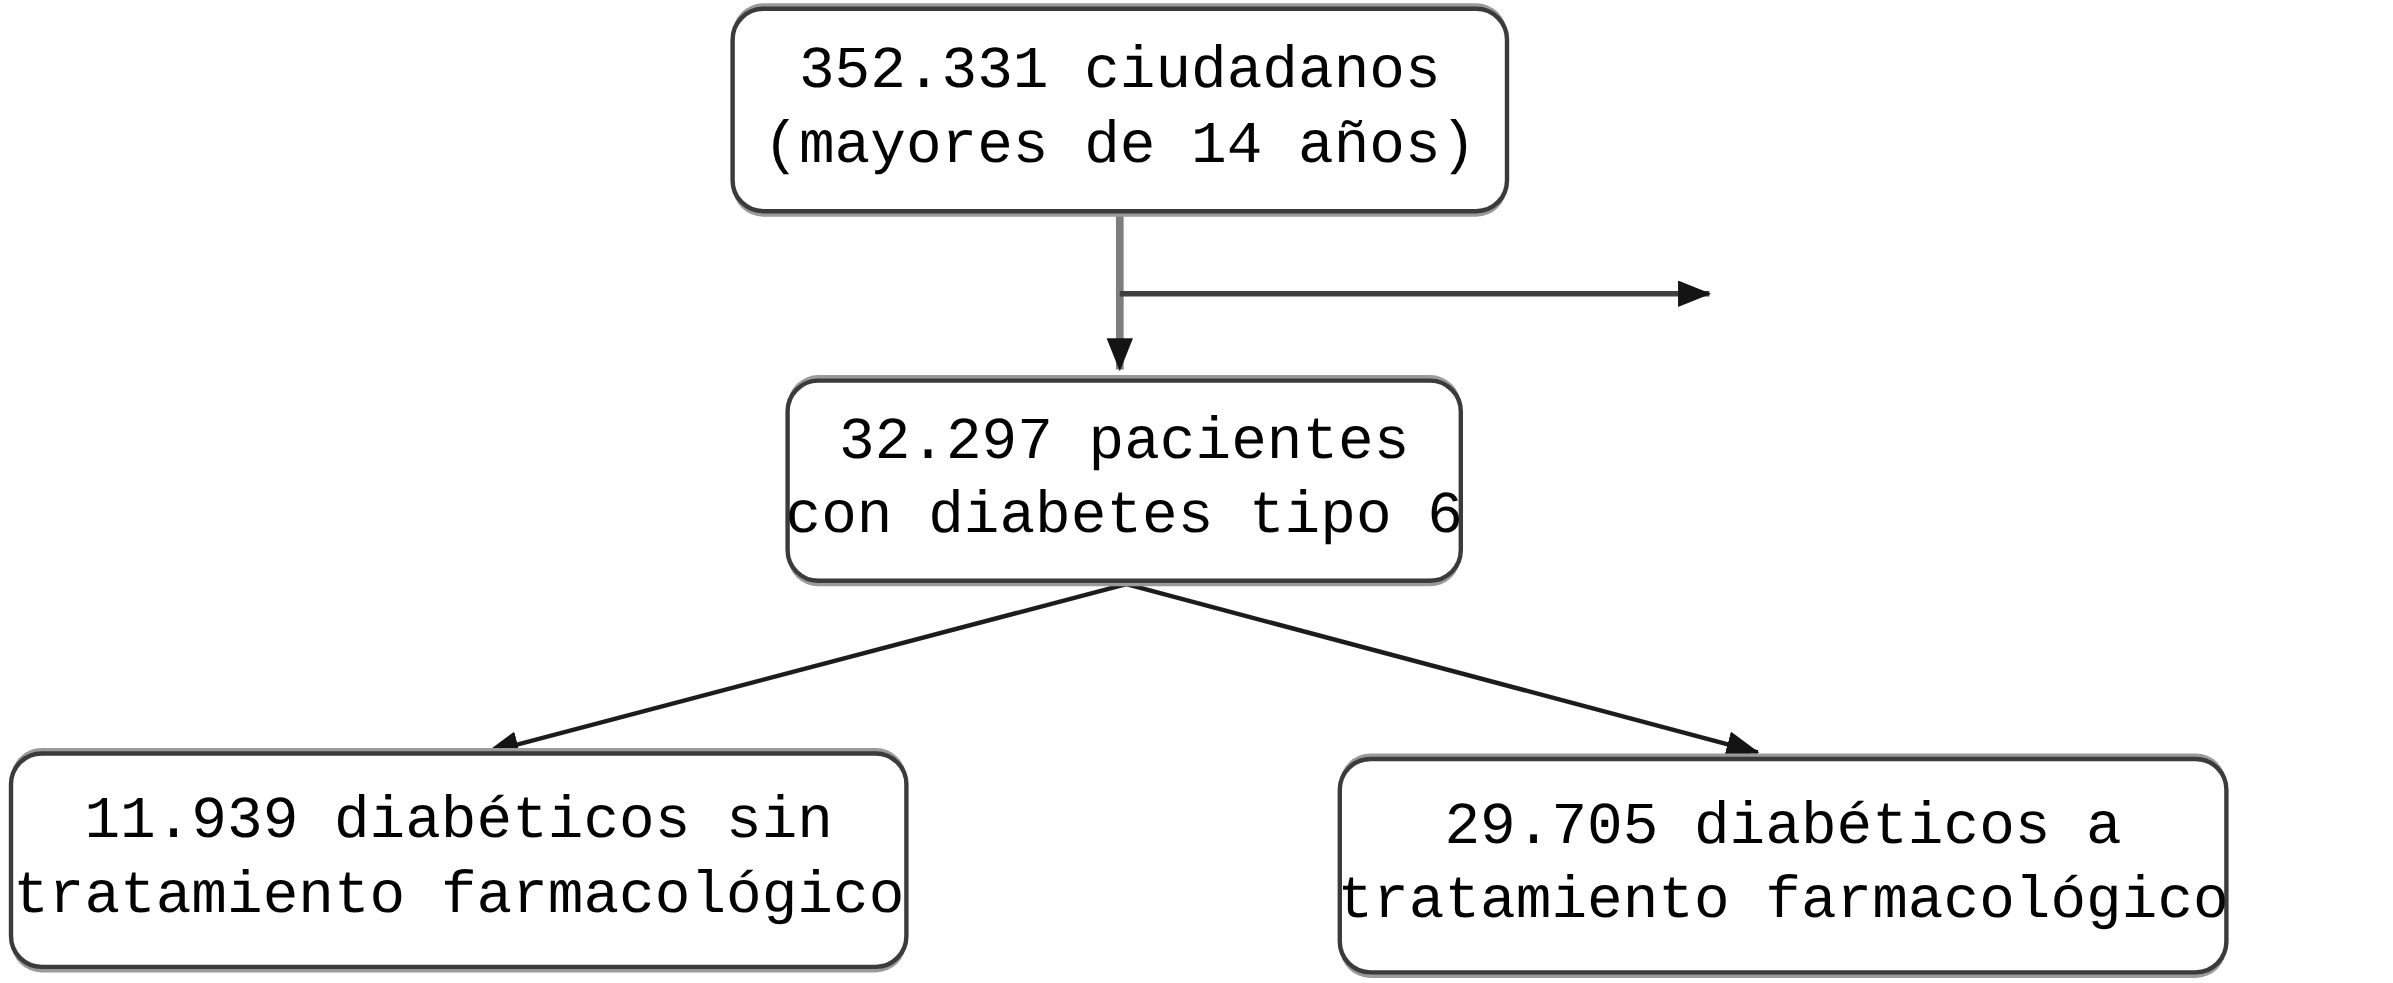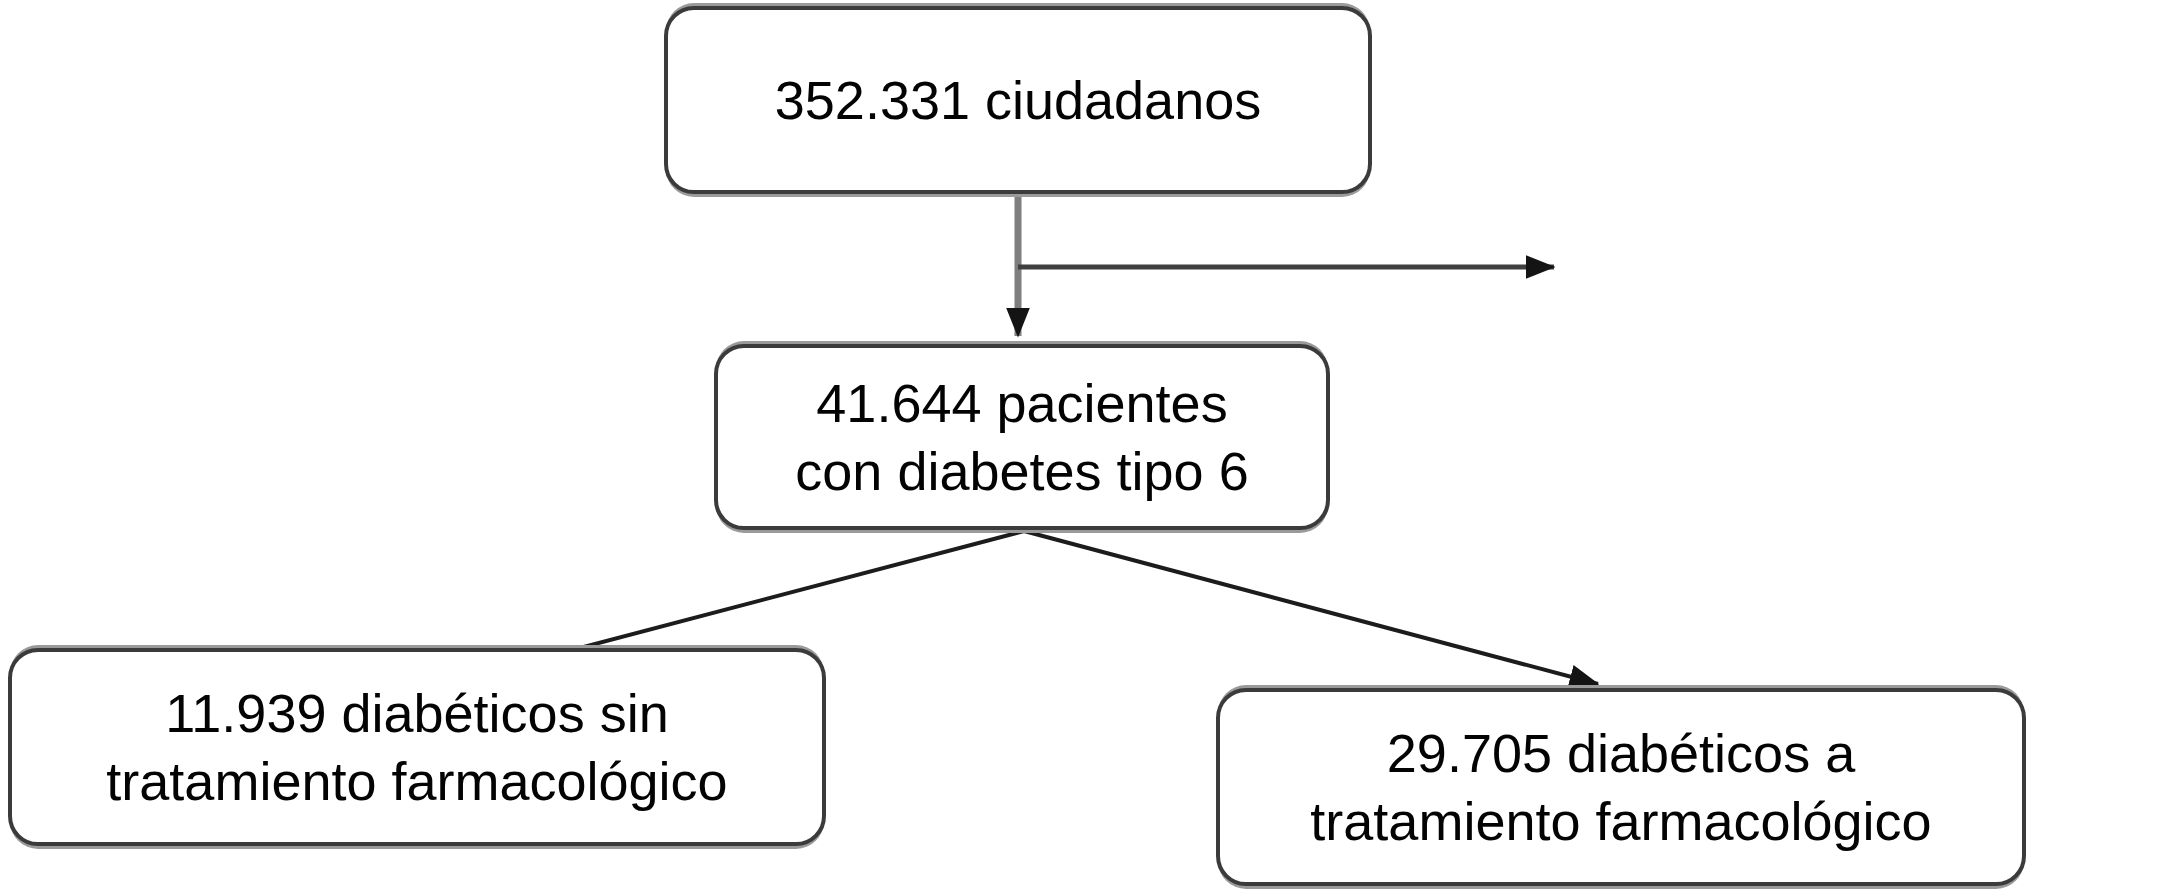--- a/index.html
+++ b/index.html
@@ -13,21 +13,21 @@
     --connector-line:#1c1c1c;
     --arrowhead:#141414;
   }
   *{margin:0;padding:0;box-sizing:border-box;}
   html,body{background:var(--background);}
   .canvas{
     position:relative;
     width:2175px;
     height:894px;
     background:var(--background);
-    font-family:Liberation Sans, sans-serif;
+    font-family:Liberation Mono, monospace;
     overflow:hidden;
   }
   .connectors{
     position:absolute;
     left:0;top:0;
     width:2175px;height:894px;
   }
   .connectors .vline{stroke:var(--connector-gray);stroke-width:7;}
   .connectors .hline{stroke:var(--connector-dark);stroke-width:5;}
   .connectors .dline{stroke:var(--connector-line);stroke-width:4;}
@@ -46,21 +46,21 @@
   }
   .node .text-line{
     font-size:54px;
     line-height:68px;
     color:var(--text);
     white-space:nowrap;
   }
   #node-population{left:664px;top:6px;width:708px;height:188px;}
   #node-tipo1{left:1564px;top:172px;width:602px;height:188px;}
   #node-tipo2{left:714px;top:344px;width:616px;height:186px;}
-  #node-sin-tratamiento{left:8px;top:648px;width:818px;height:198px;}
+  #node-sin-tratamiento{left:8px;top:683px;width:818px;height:198px;}
   #node-con-tratamiento{left:1216px;top:688px;width:810px;height:198px;}
 </style>
 </head>
 <body>
 
 <div class="canvas">
 
   <svg class="connectors" viewBox="0 0 2175 894" xmlns="http://www.w3.org/2000/svg">
     <defs>
       <marker id="arrowhead" viewBox="0 0 10 8" refX="9.5" refY="4" markerWidth="30" markerHeight="24" markerUnits="userSpaceOnUse" orient="auto">
@@ -68,25 +68,26 @@
       </marker>
     </defs>
     <line class="vline" x1="1018" y1="194" x2="1018" y2="336" marker-end="url(#arrowhead)"></line>
     <line class="hline" x1="1018" y1="267" x2="1554" y2="267" marker-end="url(#arrowhead)"></line>
     <line class="dline" x1="1024" y1="531" x2="443" y2="684" marker-end="url(#arrowhead)"></line>
     <line class="dline" x1="1024" y1="531" x2="1598" y2="684" marker-end="url(#arrowhead)"></line>
   </svg>
 
   <div class="node" id="node-population">
     <div class="text-line">352.331 ciudadanos</div>
+    <div class="text-line">(mayores de 14 años)</div>
   </div>
 
 
   <div class="node" id="node-tipo2">
-    <div class="text-line">41.644 pacientes</div>
+    <div class="text-line">32.297 pacientes</div>
     <div class="text-line">con diabetes tipo 6</div>
   </div>
 
   <div class="node" id="node-sin-tratamiento">
     <div class="text-line">11.939 diabéticos sin</div>
     <div class="text-line">tratamiento farmacológico</div>
   </div>
 
   <div class="node" id="node-con-tratamiento">
     <div class="text-line">29.705 diabéticos a</div>

